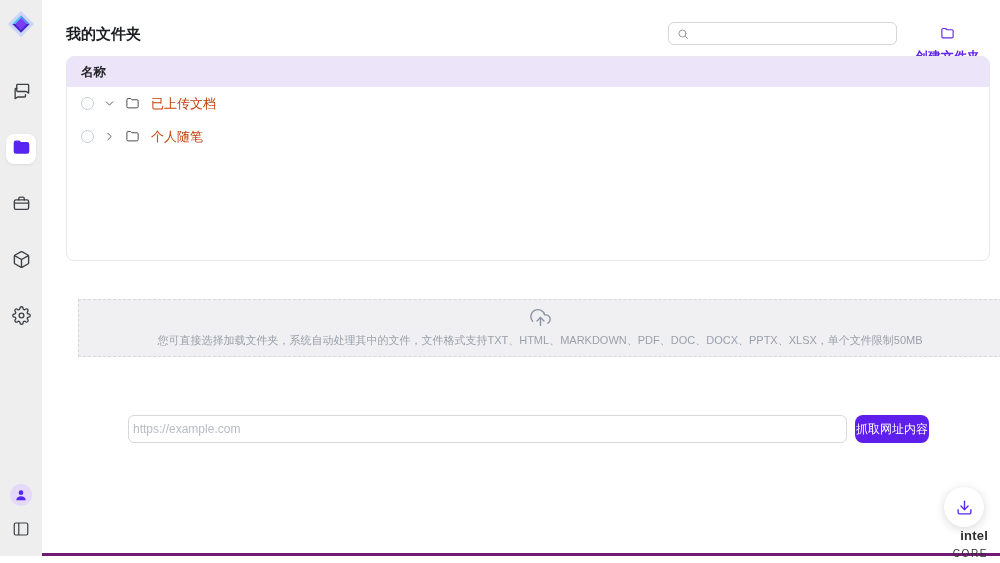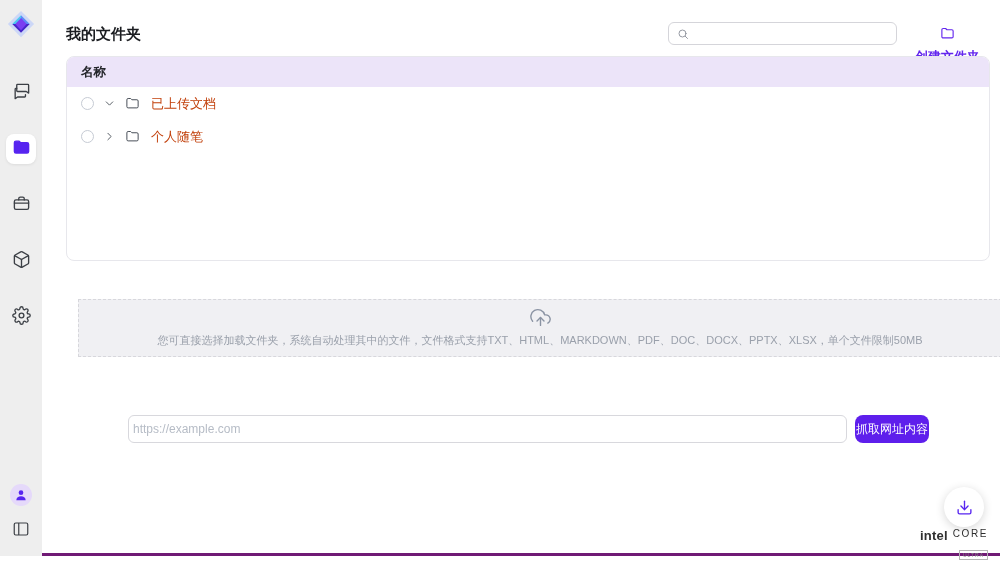--- a/index.html
+++ b/index.html
@@ -76,21 +76,21 @@
   .fetchBtn { width:74px; background:#5e1fec; color:#ffffff; border:none; border-radius:8px;
               font-size:12px; cursor:pointer; display:flex; align-items:center; justify-content:center; }
 
   
   .fab { position:absolute; left:944px; top:487px; width:40px; height:40px; border-radius:50%;
          background:#ffffff; box-shadow:0 2px 10px rgba(0,0,0,.16); display:flex;
          align-items:center; justify-content:center; cursor:pointer; border:none; }
   .fab svg { width:17px; height:17px; stroke:#5724f0; fill:none; stroke-width:1.9;
              stroke-linecap:round; stroke-linejoin:round; }
   .brand { position:absolute; right:12px; top:528px; text-align:right; color:#2f2f2f; }
-  .brand .l1 { display:flex; align-items:flex-start; gap:5px; justify-content:flex-end; }
+  .brand .l1 { display:flex; align-items:flex-end; gap:5px; justify-content:flex-end;flex-direction:column; }
   .brand .intel { font-size:13px; font-weight:bold; letter-spacing:0.2px; }
   .brand .core { font-size:10px; letter-spacing:1.6px; text-transform:uppercase; }
   .brand .badge { display:inline-block; margin-top:1px; border:1px solid #b5b5b5; color:#8a8a8a;
                   font-size:5px; letter-spacing:1px; padding:1px 3px; text-transform:uppercase; }
 </style>
 </head>
 <body>
 
 <div class="app">
 

